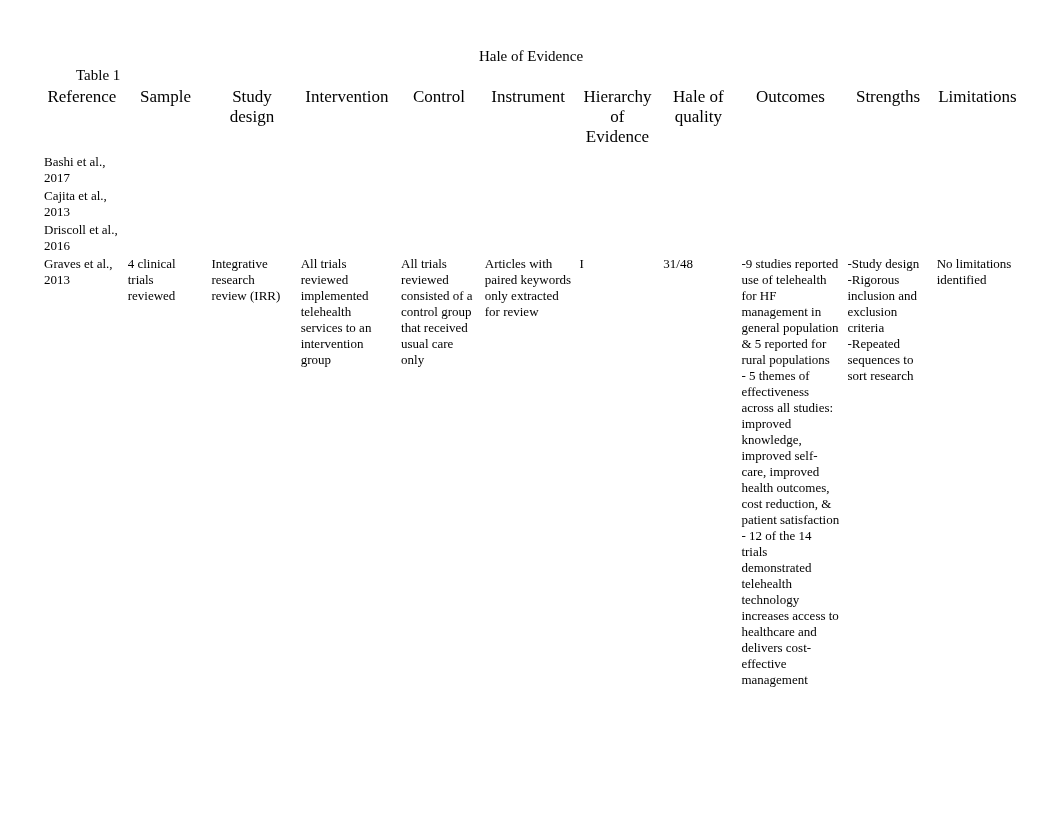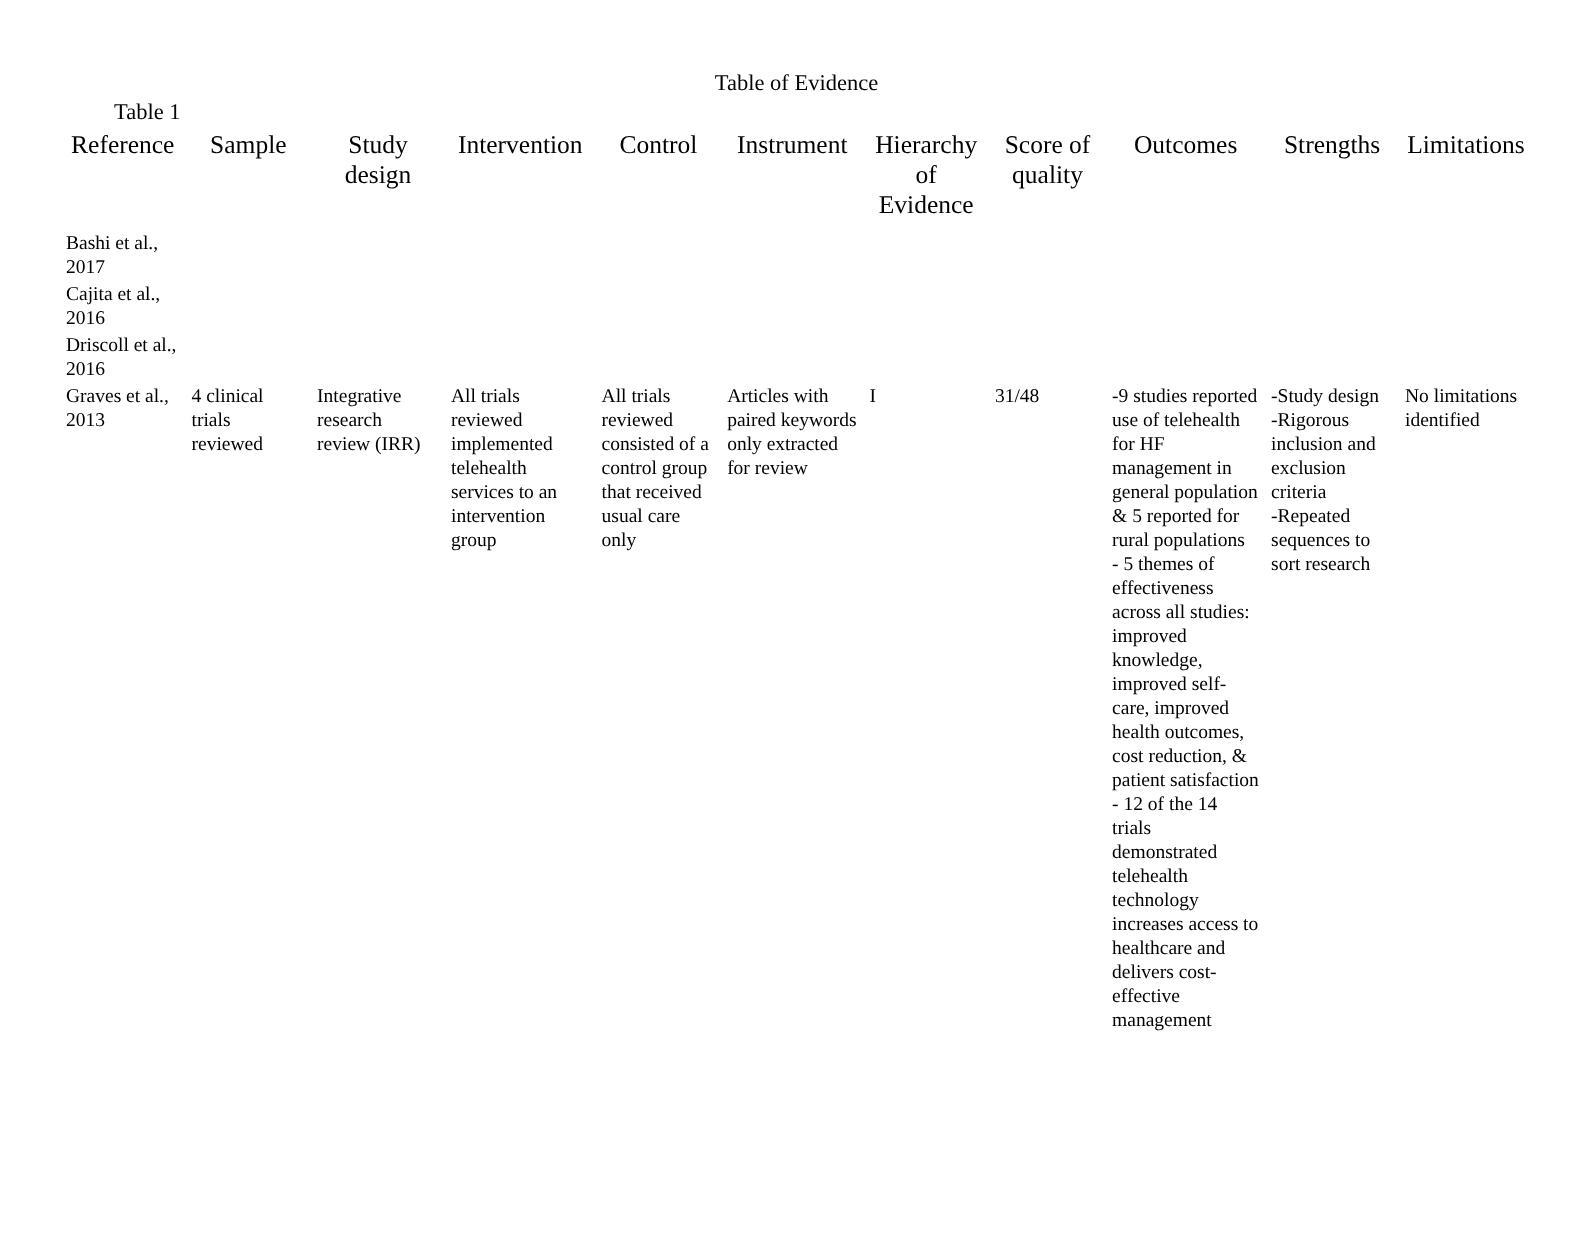--- a/index.html
+++ b/index.html
@@ -55,21 +55,21 @@
     .col-instrument { width: 8.5%; }
     .col-hierarchy { width: 7.5%; }
     .col-score { width: 7%; }
     .col-outcomes { width: 9.5%; }
     .col-strengths { width: 8%; }
     .col-limitations { width: 8%; }
   </style>
 </head>
 <body>
 
-<div class="title">Table of Evidence</div>
+<div class="title">Hale of Evidence</div>
 <div class="subtitle">Table 1</div>
 
 <table>
   <colgroup>
     <col class="col-reference">
     <col class="col-sample">
     <col class="col-studydesign">
     <col class="col-intervention">
     <col class="col-control">
     <col class="col-instrument">
@@ -81,42 +81,42 @@
   </colgroup>
   <thead>
     <tr>
       <th>Reference</th>
       <th>Sample</th>
       <th>Study design</th>
       <th>Intervention</th>
       <th>Control</th>
       <th>Instrument</th>
       <th>Hierarchy of Evidence</th>
-      <th>Score of quality</th>
+      <th>Hale of quality</th>
       <th>Outcomes</th>
       <th>Strengths</th>
       <th>Limitations</th>
     </tr>
   </thead>
   <tbody>
     <tr>
       <td>Bashi et al., 2017</td>
       <td></td>
       <td></td>
       <td></td>
       <td></td>
       <td></td>
       <td></td>
       <td></td>
       <td></td>
       <td></td>
       <td></td>
     </tr>
     <tr>
-      <td>Cajita et al., 2016</td>
+      <td>Cajita et al., 2013</td>
       <td></td>
       <td></td>
       <td></td>
       <td></td>
       <td></td>
       <td></td>
       <td></td>
       <td></td>
       <td></td>
       <td></td>

